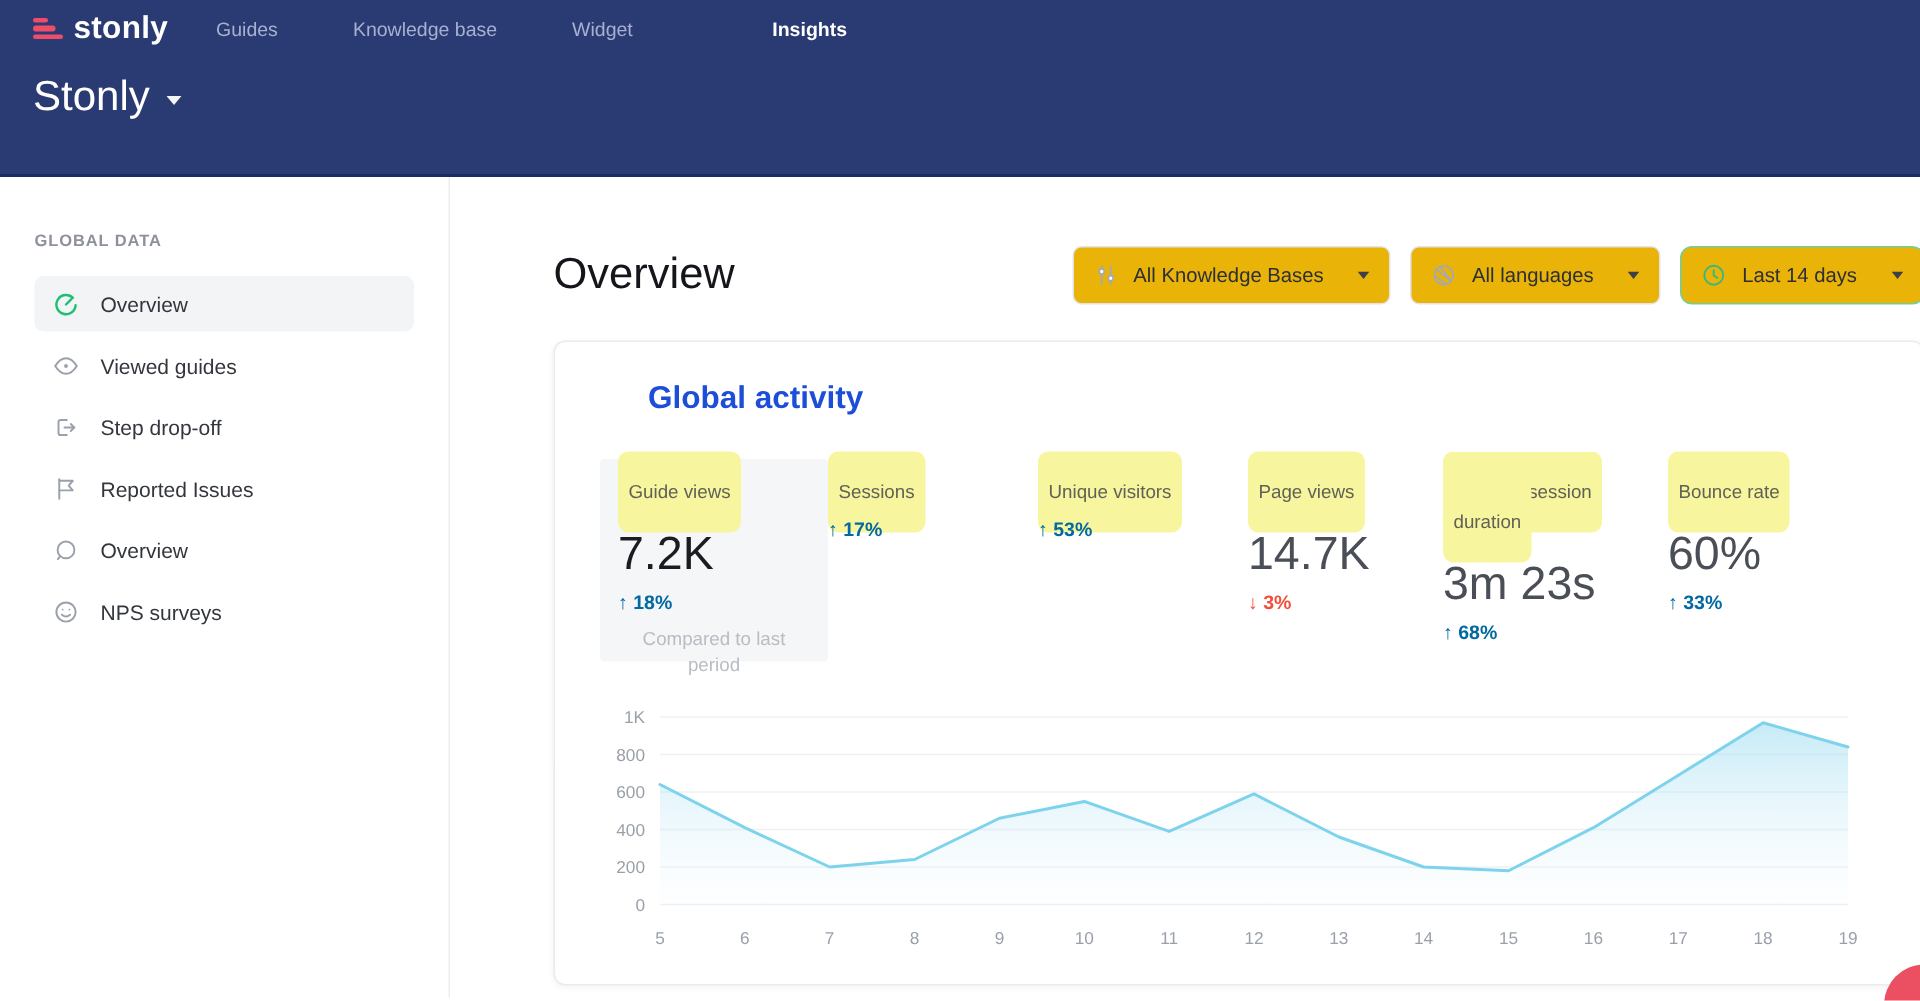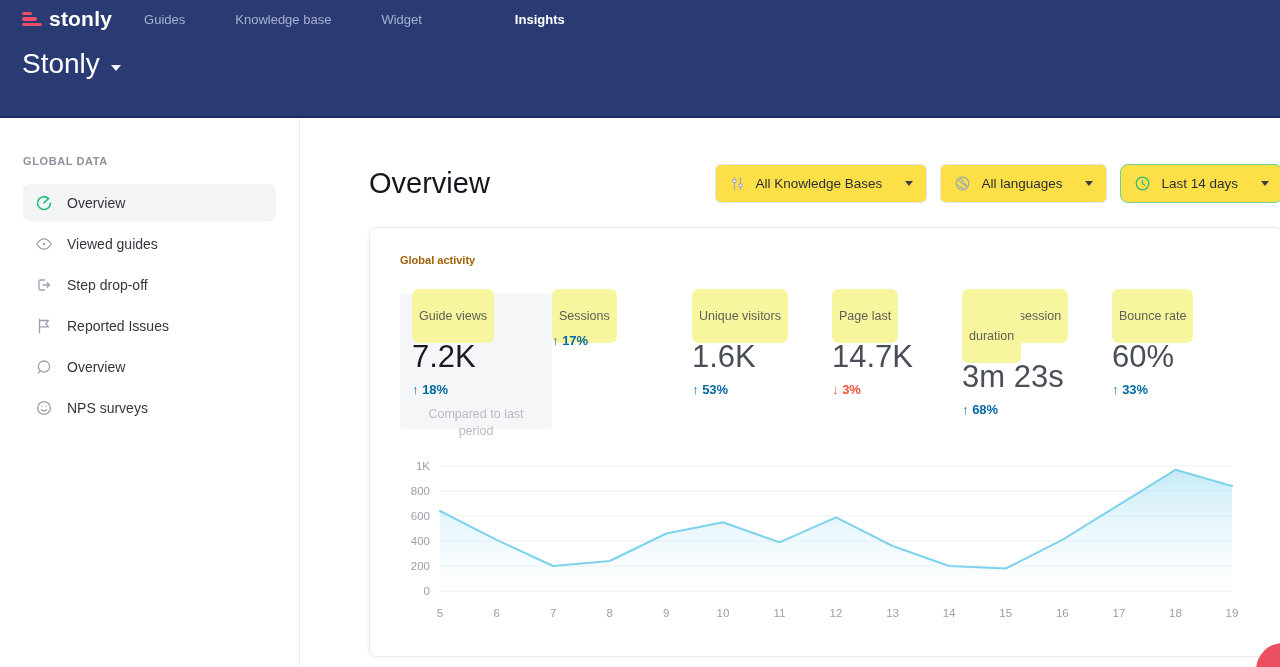--- a/index.html
+++ b/index.html
@@ -54,38 +54,38 @@
   .side-item.active .side-icon { color:#21bf73; }
   .side-icon svg { width:18px; height:18px; }
 
   .content { flex:1; padding:0 10px 0 69px; }
   .title-row { display:flex; justify-content:space-between; align-items:center; margin-top:46px; }
   .page-title { font-size:29px; font-weight:400; color:#15161c; }
   .filters { display:flex; gap:13px; }
   .filter-btn {
     display:inline-flex; align-items:center; gap:10px;
     height:39px; padding:0 13px;
-    background:#fde047; border:1px solid #e2e4ea; border-radius:6px;
+    background:#eab308; border:1px solid #e2e4ea; border-radius:6px;
     font-family:inherit; font-size:13.5px; color:#2c2f36; cursor:pointer;
   }
   .filter-btn.active { border:1px solid #6fcf9b; border-radius:8px; }
   .filter-icon { width:17px; height:17px; display:inline-flex; color:#a3a9b4; }
   .filter-btn.active .filter-icon { color:#35b97e; }
   .filter-icon svg { width:17px; height:17px; }
   .caret { margin-left:13px; display:inline-flex; }
 
   
   .card {
     margin-top:24px; height:430px;
     background:#fff; border:1px solid #e9ebef; border-radius:8px;
     box-shadow:0 1px 4px rgba(30,35,60,.06);
     padding:26px 30px 0;
     overflow:hidden;
   }
-  .card-title { font-size:11px; font-weight:700; color:#a16207; }
+  .card-title { font-size:21px; font-weight:700; color:#1d4ed8;margin-left:32px; }
 
   .metrics { display:flex; align-items:flex-start; margin-top:28px; }
   .metric { padding-top:12px; cursor:pointer; }
   .metric.selected {
     background:#f5f6f8; border-radius:3px;
     padding:12px; height:135px;
   }
   .pill-wrap { max-width:118px; }
   .pill {
     display:inline; background:#f7f59e; border-radius:7px;
@@ -261,25 +261,24 @@
             <div class="metric-value">7.2K</div>
             <div class="metric-delta up"><span>↑ </span><span>18%</span></div>
             <div class="metric-note">Compared to last period</div>
           </div>
           <div class="metric" style="width: 140px;">
             <div class="pill-wrap"><span class="pill">Sessions</span></div>
             <div class="metric-delta up"><span>↑ </span><span>17%</span></div>
           </div>
           <div class="metric" style="width: 140px;">
             <div class="pill-wrap"><span class="pill">Unique visitors</span></div>
-            <div class="metric-value">1.6K</div>
             <div class="metric-delta up"><span>↑ </span><span>53%</span></div>
           </div>
           <div class="metric" style="width: 130px;">
-            <div class="pill-wrap"><span class="pill">Page last</span></div>
+            <div class="pill-wrap"><span class="pill">Page views</span></div>
             <div class="metric-value">14.7K</div>
             <div class="metric-delta down"><span>↓ </span><span>3%</span></div>
           </div>
           <div class="metric" style="width: 150px;">
             <div class="pill-wrap"><span class="pill">Average session duration</span></div>
             <div class="metric-value">3m 23s</div>
             <div class="metric-delta up"><span>↑ </span><span>68%</span></div>
           </div>
           <div class="metric" style="width: 140px;">
             <div class="pill-wrap"><span class="pill">Bounce rate</span></div>

